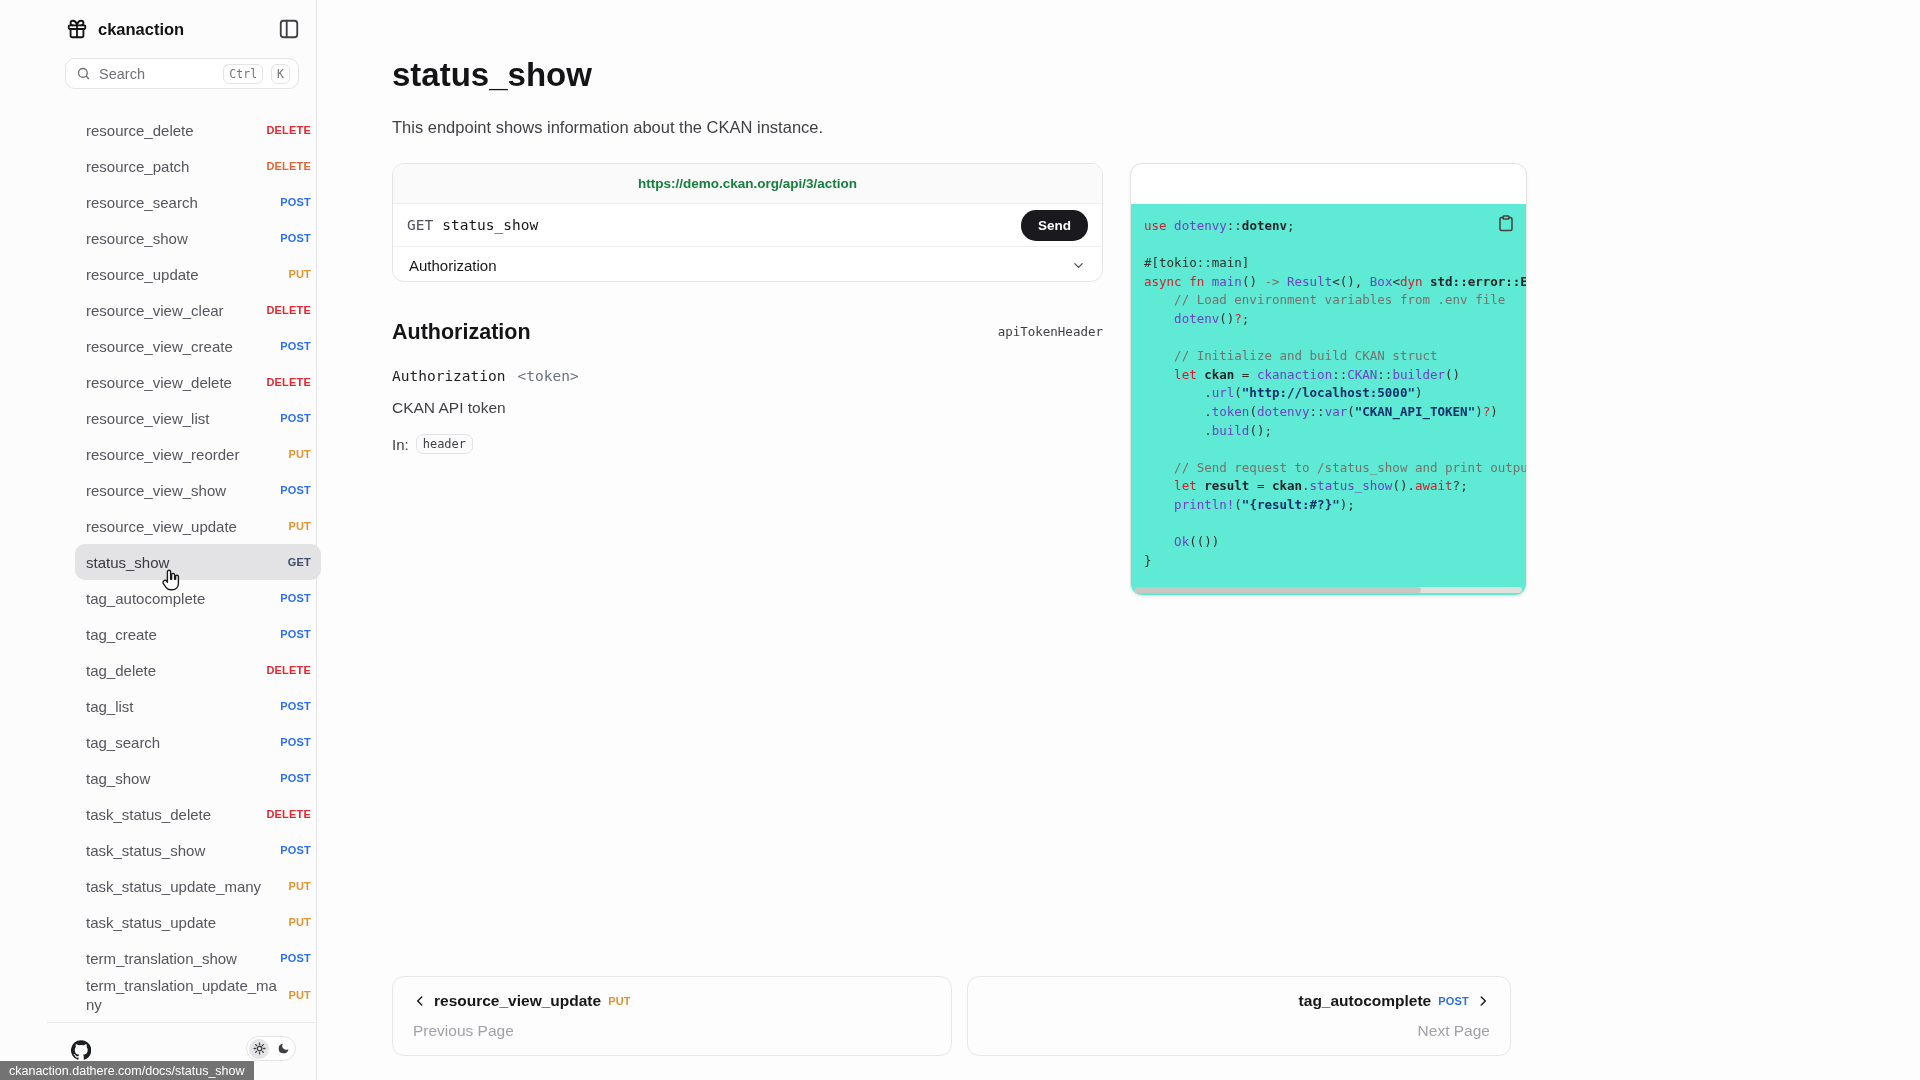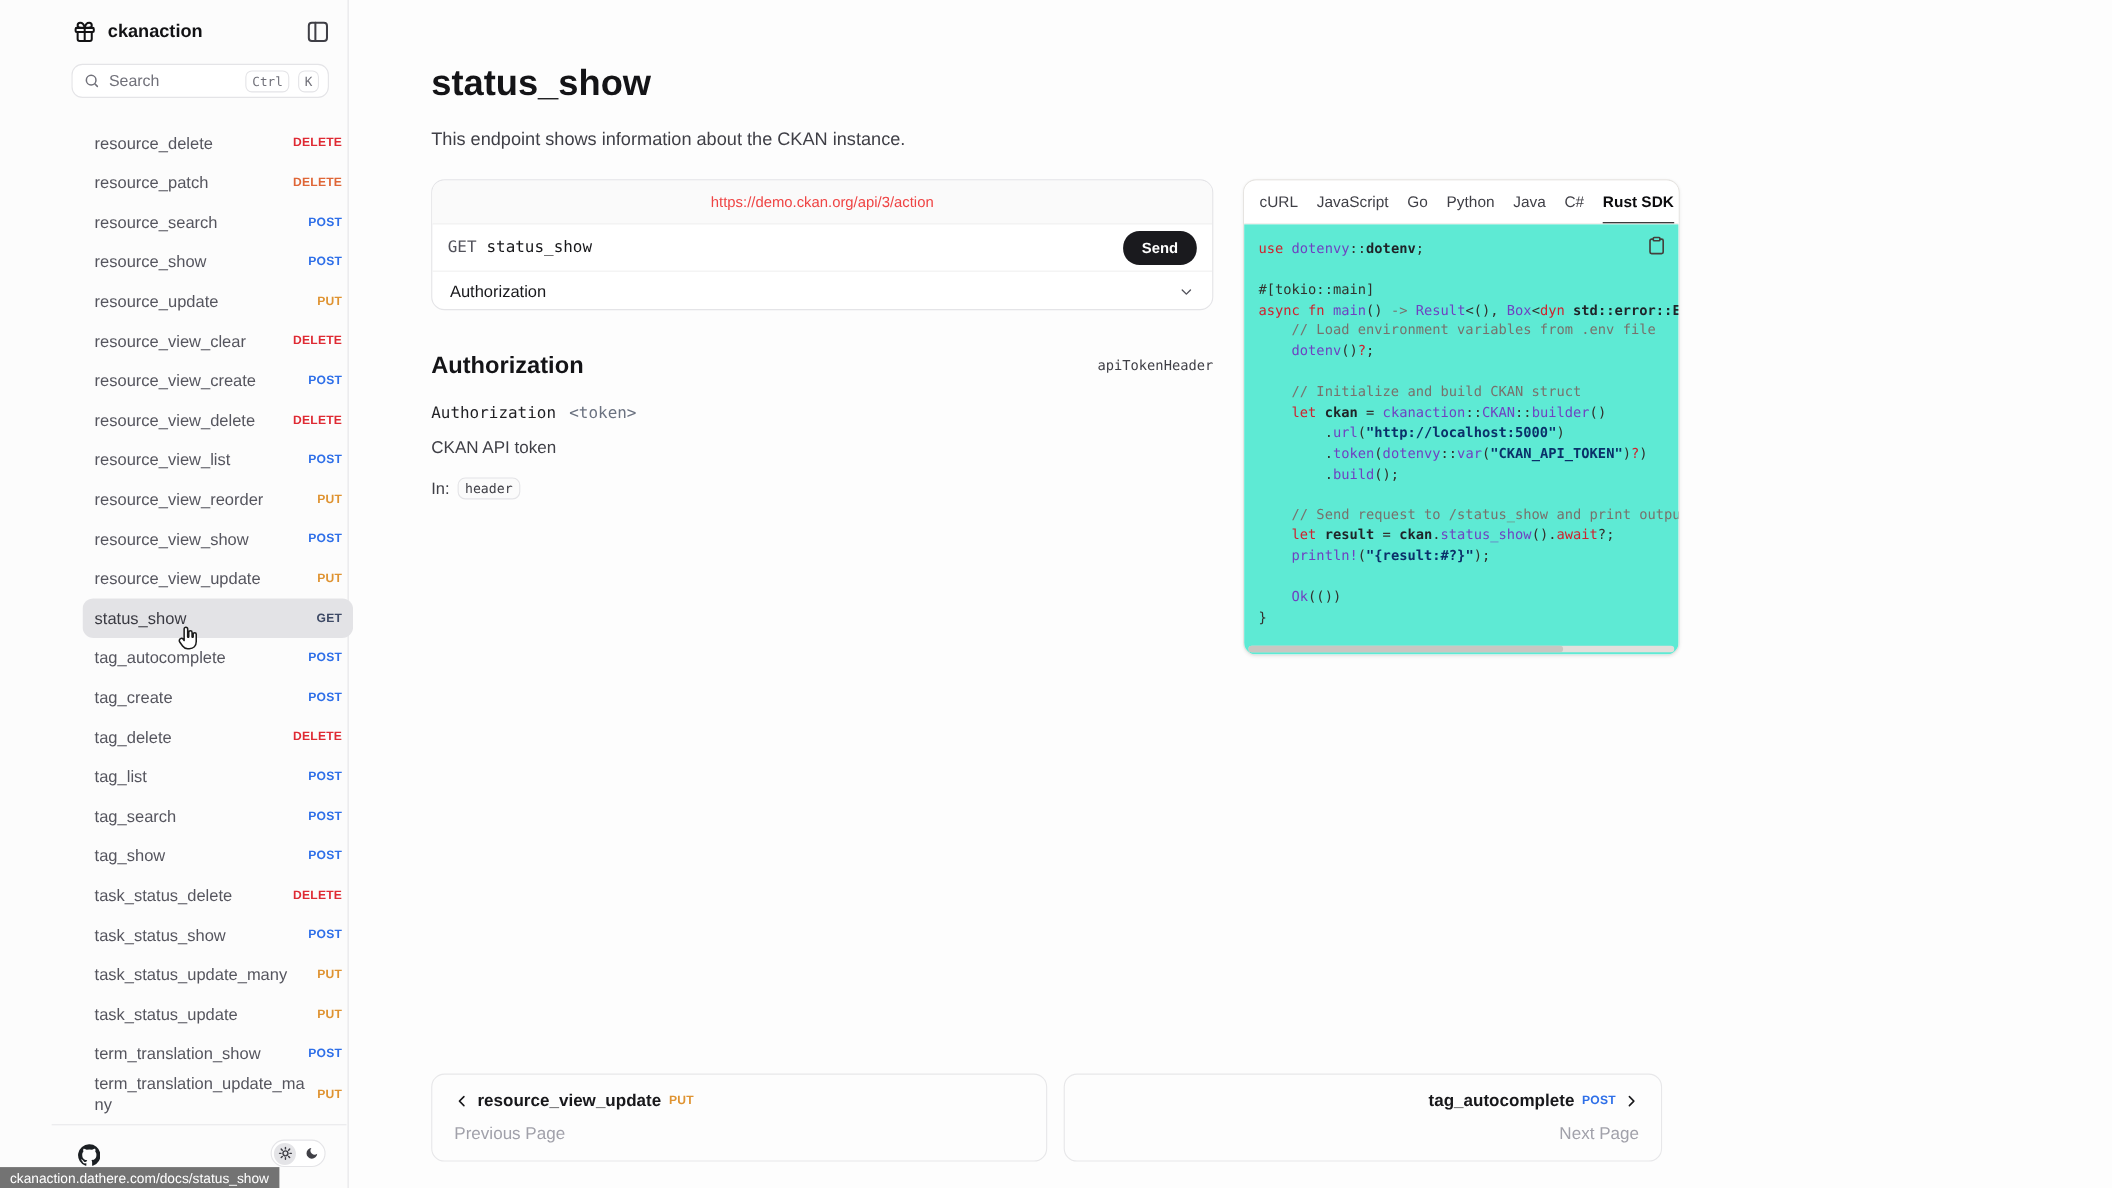--- a/index.html
+++ b/index.html
@@ -44,21 +44,21 @@
     color:#fff; font-size:12.5px; display:flex; align-items:center; padding:0 9px; z-index:30; }
 
   
   .page-title { position:absolute; left:392px; top:56px; font-size:33px; font-weight:700; color:#141417; }
   .page-desc { position:absolute; left:392px; top:118px; font-size:16.5px; color:#3f3f46; }
 
   .playground { position:absolute; left:392px; top:163px; width:711px; height:119px;
     border:1px solid #e4e4e7; border-radius:12px; background:#fff; overflow:hidden; }
   .pg-header { height:40px; background:#fafafa; border-bottom:1px solid #efeff0;
     display:flex; align-items:center; justify-content:center; }
-  .pg-url { font-size:13.5px; color:#ef4444; }
+  .pg-url { font-size:13.5px; color:#15803d;font-weight:bold; }
   .pg-request { height:42px; display:flex; align-items:center; padding:0 14px 0 14px; gap:9px; }
   .pg-method { font-size:14.5px; color:#52525b; }
   .pg-path { font-size:14.5px; color:#18181b; }
   .send-btn { margin-left:auto; background:var(--send-bg,#1a1a1e); color:#fff; border:none;
     border-radius:15px; font-size:13.5px; font-weight:600; padding:8px 17px; cursor:pointer;
     font-family:"Liberation Sans", sans-serif;text-align:center; }
   .pg-auth { height:37px; border-top:1px solid #efeff0; display:flex; align-items:center;
     padding:0 16px; }
   .pg-auth-label { font-size:15px; font-weight:500; color:#18181b; }
   .chev { margin-left:auto; width:15px; height:15px; color:#52525b; }
@@ -307,29 +307,20 @@
   <span class="auth-param-name">Authorization</span>
   <span class="auth-param-value">&lt;token&gt;</span>
 </div>
 <p class="auth-desc">CKAN API token</p>
 <p class="in-row">
   <span>In:</span>
   <span class="in-badge">header</span>
 </p>
 
 <aside class="code-panel">
-  <div class="tabs">
-      <button class="tab">cURL</button>
-      <button class="tab">JavaScript</button>
-      <button class="tab">Go</button>
-      <button class="tab">Python</button>
-      <button class="tab">Java</button>
-      <button class="tab">C#</button>
-      <button class="tab active">Rust SDK</button>
-    </div>
   <div class="code-area">
     <pre class="code"><div><span class="tk-k">use</span><span> </span><span class="tk-f">dotenvy</span><span>::</span><span class="tk-b">dotenv</span><span>;</span></div><div>&nbsp;</div><div><span>#[tokio::main]</span></div><div><span class="tk-k">async</span><span> </span><span class="tk-k">fn</span><span> </span><span class="tk-f">main</span><span>() </span><span class="tk-c">-&gt; </span><span class="tk-f">Result</span><span>&lt;(), </span><span class="tk-f">Box</span><span>&lt;</span><span class="tk-k">dyn</span><span> </span><span class="tk-b">std::error::Error&gt;&gt; {</span></div><div><span>    </span><span class="tk-c">// Load environment variables from .env file</span></div><div><span>    </span><span class="tk-f">dotenv</span><span>()</span><span class="tk-k">?</span><span>;</span></div><div>&nbsp;</div><div><span>    </span><span class="tk-c">// Initialize and build CKAN struct</span></div><div><span>    </span><span class="tk-k">let</span><span> </span><span class="tk-b">ckan</span><span> = </span><span class="tk-f">ckanaction</span><span>::</span><span class="tk-f">CKAN</span><span>::</span><span class="tk-f">builder</span><span>()</span></div><div><span>        .</span><span class="tk-f">url</span><span>(</span><span class="tk-s">"http://localhost:5000"</span><span>)</span></div><div><span>        .</span><span class="tk-f">token</span><span>(</span><span class="tk-f">dotenvy</span><span>::</span><span class="tk-f">var</span><span>(</span><span class="tk-s">"CKAN_API_TOKEN"</span><span>)</span><span class="tk-k">?</span><span>)</span></div><div><span>        .</span><span class="tk-f">build</span><span>();</span></div><div>&nbsp;</div><div><span>    </span><span class="tk-c">// Send request to /status_show and print output</span></div><div><span>    </span><span class="tk-k">let</span><span> </span><span class="tk-b">result</span><span> = </span><span class="tk-b">ckan</span><span>.</span><span class="tk-f">status_show</span><span>().</span><span class="tk-k">await</span><span>?;</span></div><div><span>    </span><span class="tk-f">println!</span><span>(</span><span class="tk-s">"{result:#?}"</span><span>);</span></div><div>&nbsp;</div><div><span>    </span><span class="tk-f">Ok</span><span>(())</span></div><div><span>}</span></div></pre>
     <button class="copy-btn">
       <svg viewBox="0 0 24 24" fill="none" stroke="currentColor" stroke-width="2" stroke-linecap="round" stroke-linejoin="round">
           <rect x="8" y="2.5" width="8" height="4" rx="1"></rect>
           <path d="M16 4.5h2a2 2 0 0 1 2 2V20a2 2 0 0 1-2 2H6a2 2 0 0 1-2-2V6.5a2 2 0 0 1 2-2h2"></path>
         </svg>
     </button>
     <div class="hscroll">
       <div class="hthumb"></div>

